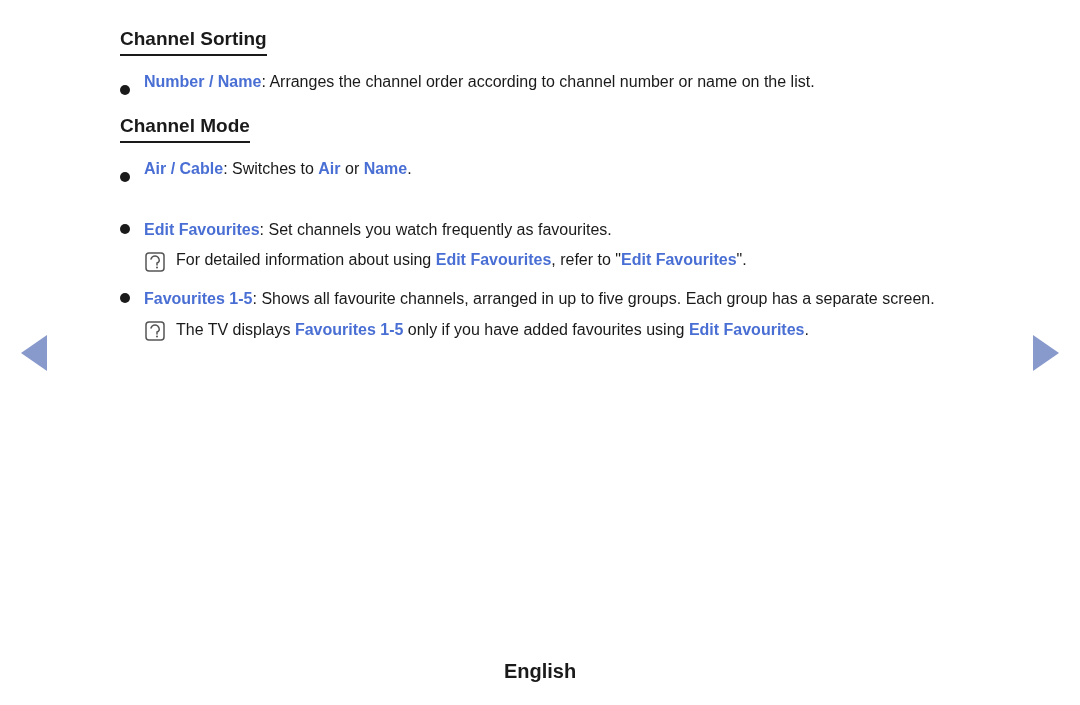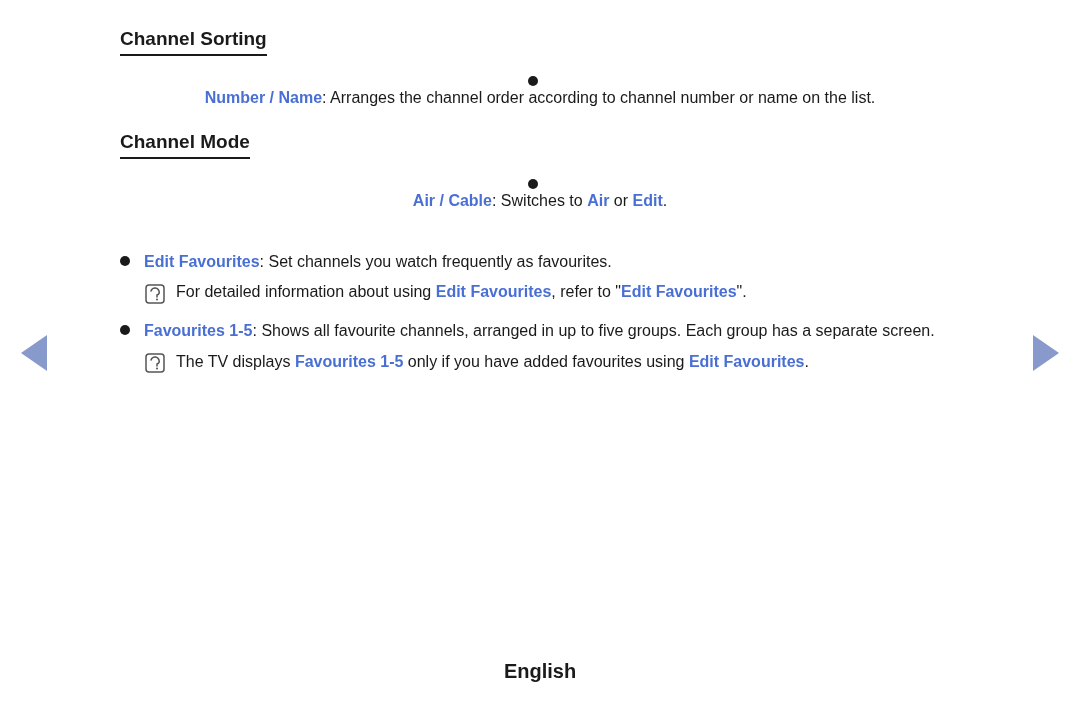--- a/index.html
+++ b/index.html
@@ -36,24 +36,23 @@
       margin-bottom: 14px;
     }
 
     .bullet-list {
       list-style: none;
       margin-bottom: 10px;
     }
 
     .bullet-item {
       display: flex;
-      align-items: center;
+      align-items: flex-end;
       margin-bottom: 8px;
       line-height: 1.55;
-      flex-direction: column;
     }
 
     .bullet-dot {
       width: 10px;
       height: 10px;
       border-radius: 50%;
       background: #1a1a1a;
       margin-top: 6px;
       margin-right: 14px;
       flex-shrink: 0;
@@ -172,21 +171,21 @@
   </div>
 
   <div>
     <div class="section-title">Channel Mode</div>
 
     <ul class="bullet-list">
 
       <li class="bullet-item">
         <span class="bullet-dot"></span>
         <span class="bullet-text">
-          <span class="link-blue">Air / Cable</span><span>: Switches to </span><span class="link-blue">Air</span><span> or </span><span class="link-blue">Edit</span><span>.</span>
+          <span class="link-blue">Air / Cable</span><span>: Switches to </span><span class="link-blue">Air</span><span> or </span><span class="link-blue">Name</span><span>.</span>
         </span>
       </li>
 
       <li class="bullet-item" style="flex-direction: column; align-items: flex-start;">
         <div style="display:flex; align-items:flex-start;margin-top:28px;">
           <span class="bullet-dot"></span>
           <span class="bullet-text">
             <span class="link-blue">Edit Favourites</span><span>: Set channels you watch frequently as favourites.</span>
           </span>
         </div>

